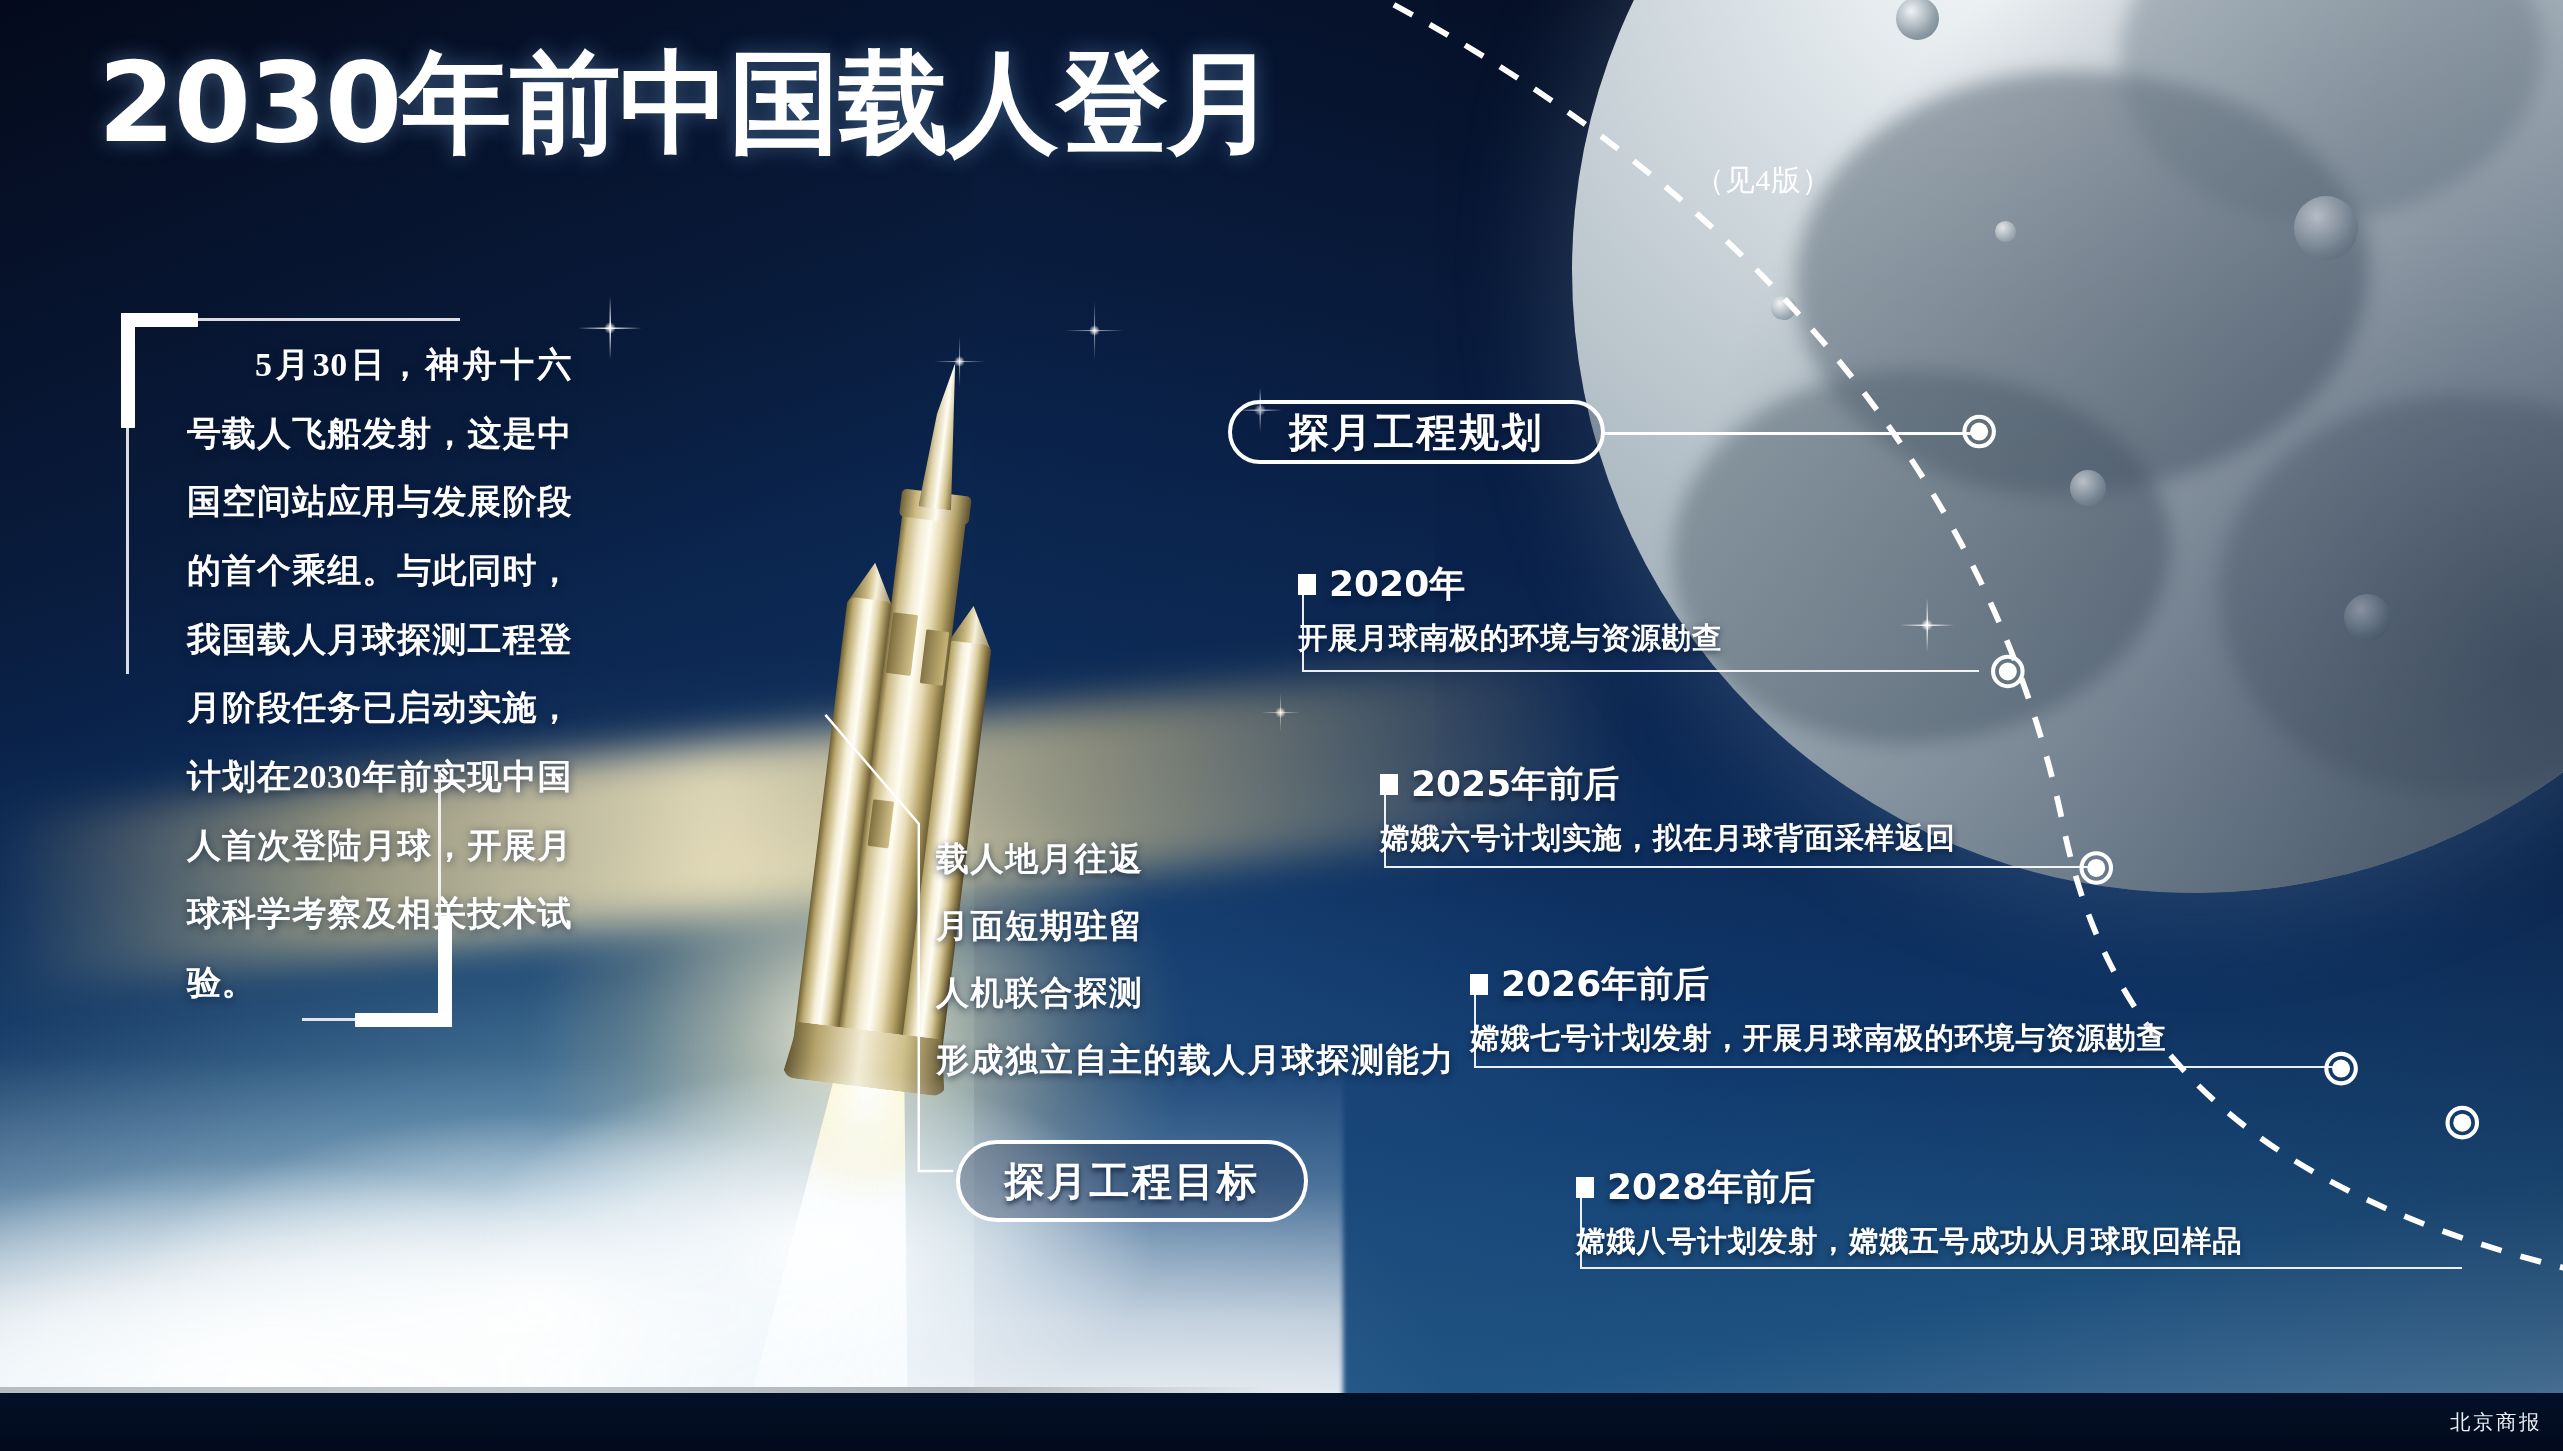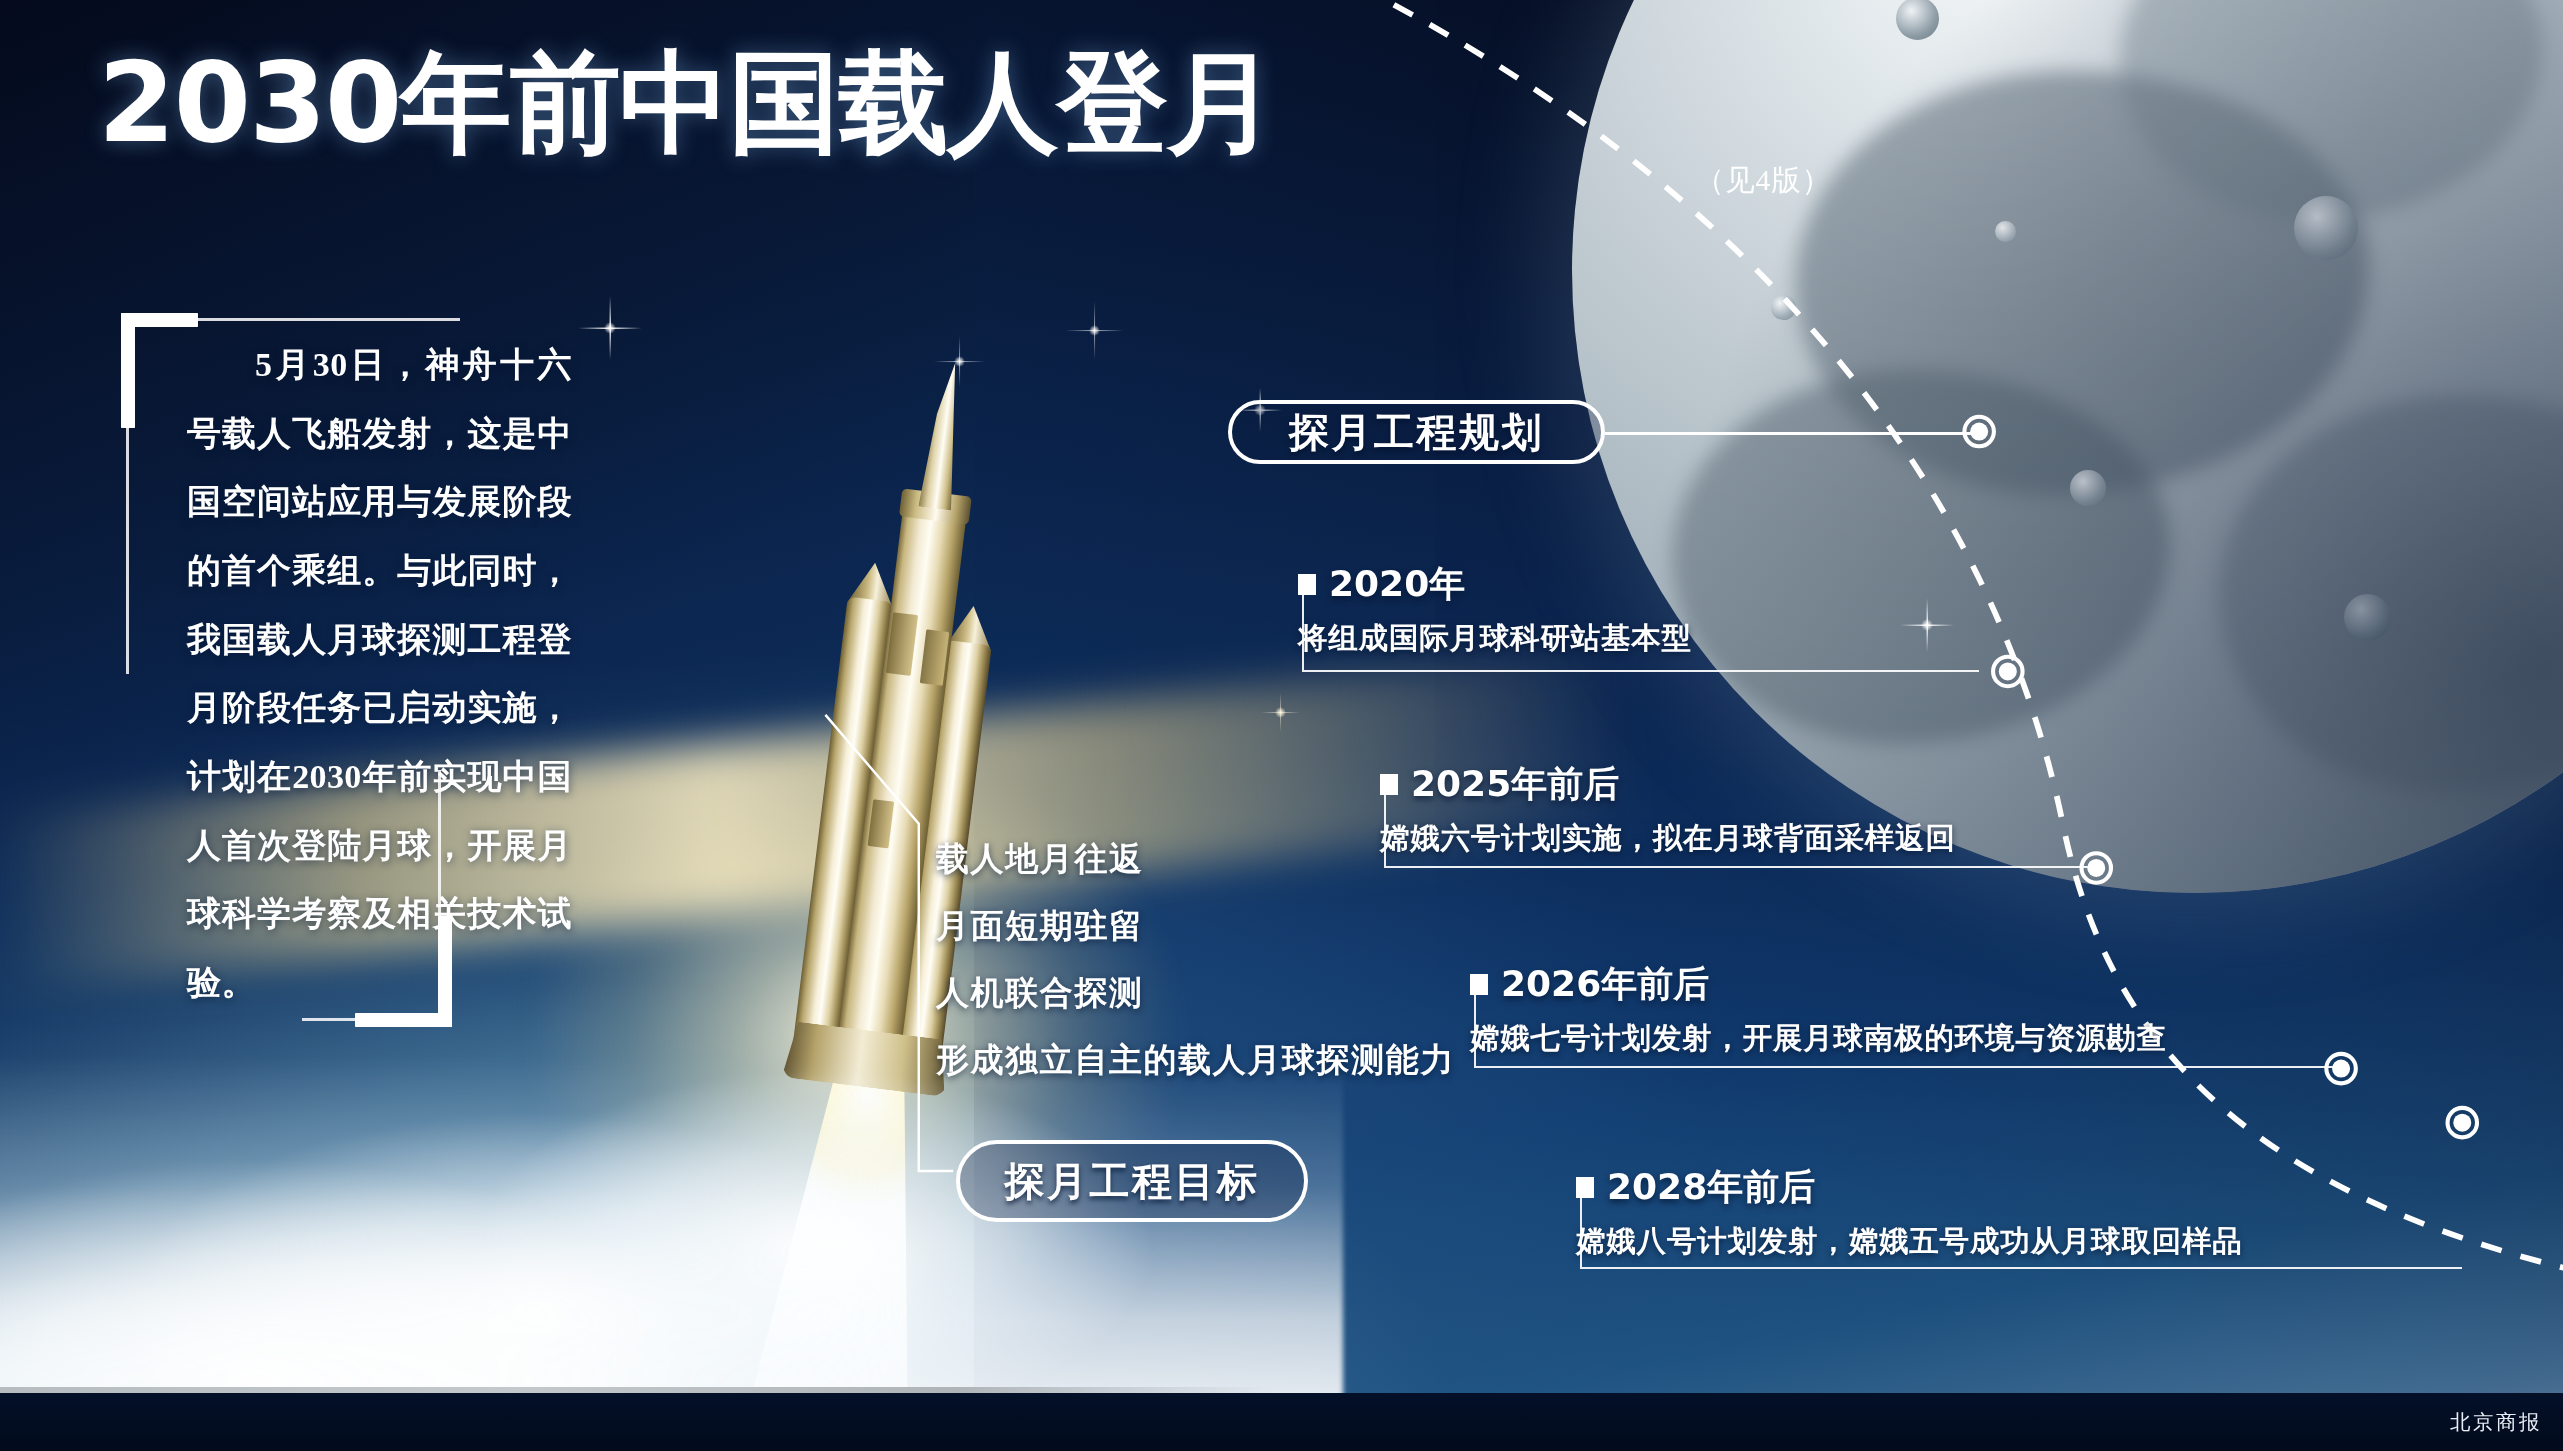--- a/index.html
+++ b/index.html
@@ -312,21 +312,21 @@
   <div class="pill" style="left:956px;top:1140px;width:352px;height:82px;">探月工程目标</div>
 
   <div class="pill" style="left:1228px;top:400px;width:377px;height:64px;">探月工程规划</div>
   <div class="leader" style="left:1605px;top:432px;width:373px;height:2.5px;"></div>
 
   <div class="tl-item" style="left:1298px;top:560px;">
     <div class="tl-year">
       <span class="sq"></span>
       <span>2020年</span>
     </div>
-    <div class="tl-desc">将组成国际月球科研站基本型</div>
+    <div class="tl-desc">开展月球南极的环境与资源勘查</div>
   </div>
   <div class="hook" style="left:1302px;top:593px;width:677px;height:79px;"></div>
 
   <div class="tl-item" style="left:1380px;top:760px;">
     <div class="tl-year">
       <span class="sq"></span>
       <span>2025年前后</span>
     </div>
     <div class="tl-desc">嫦娥六号计划实施，拟在月球背面采样返回</div>
   </div>

